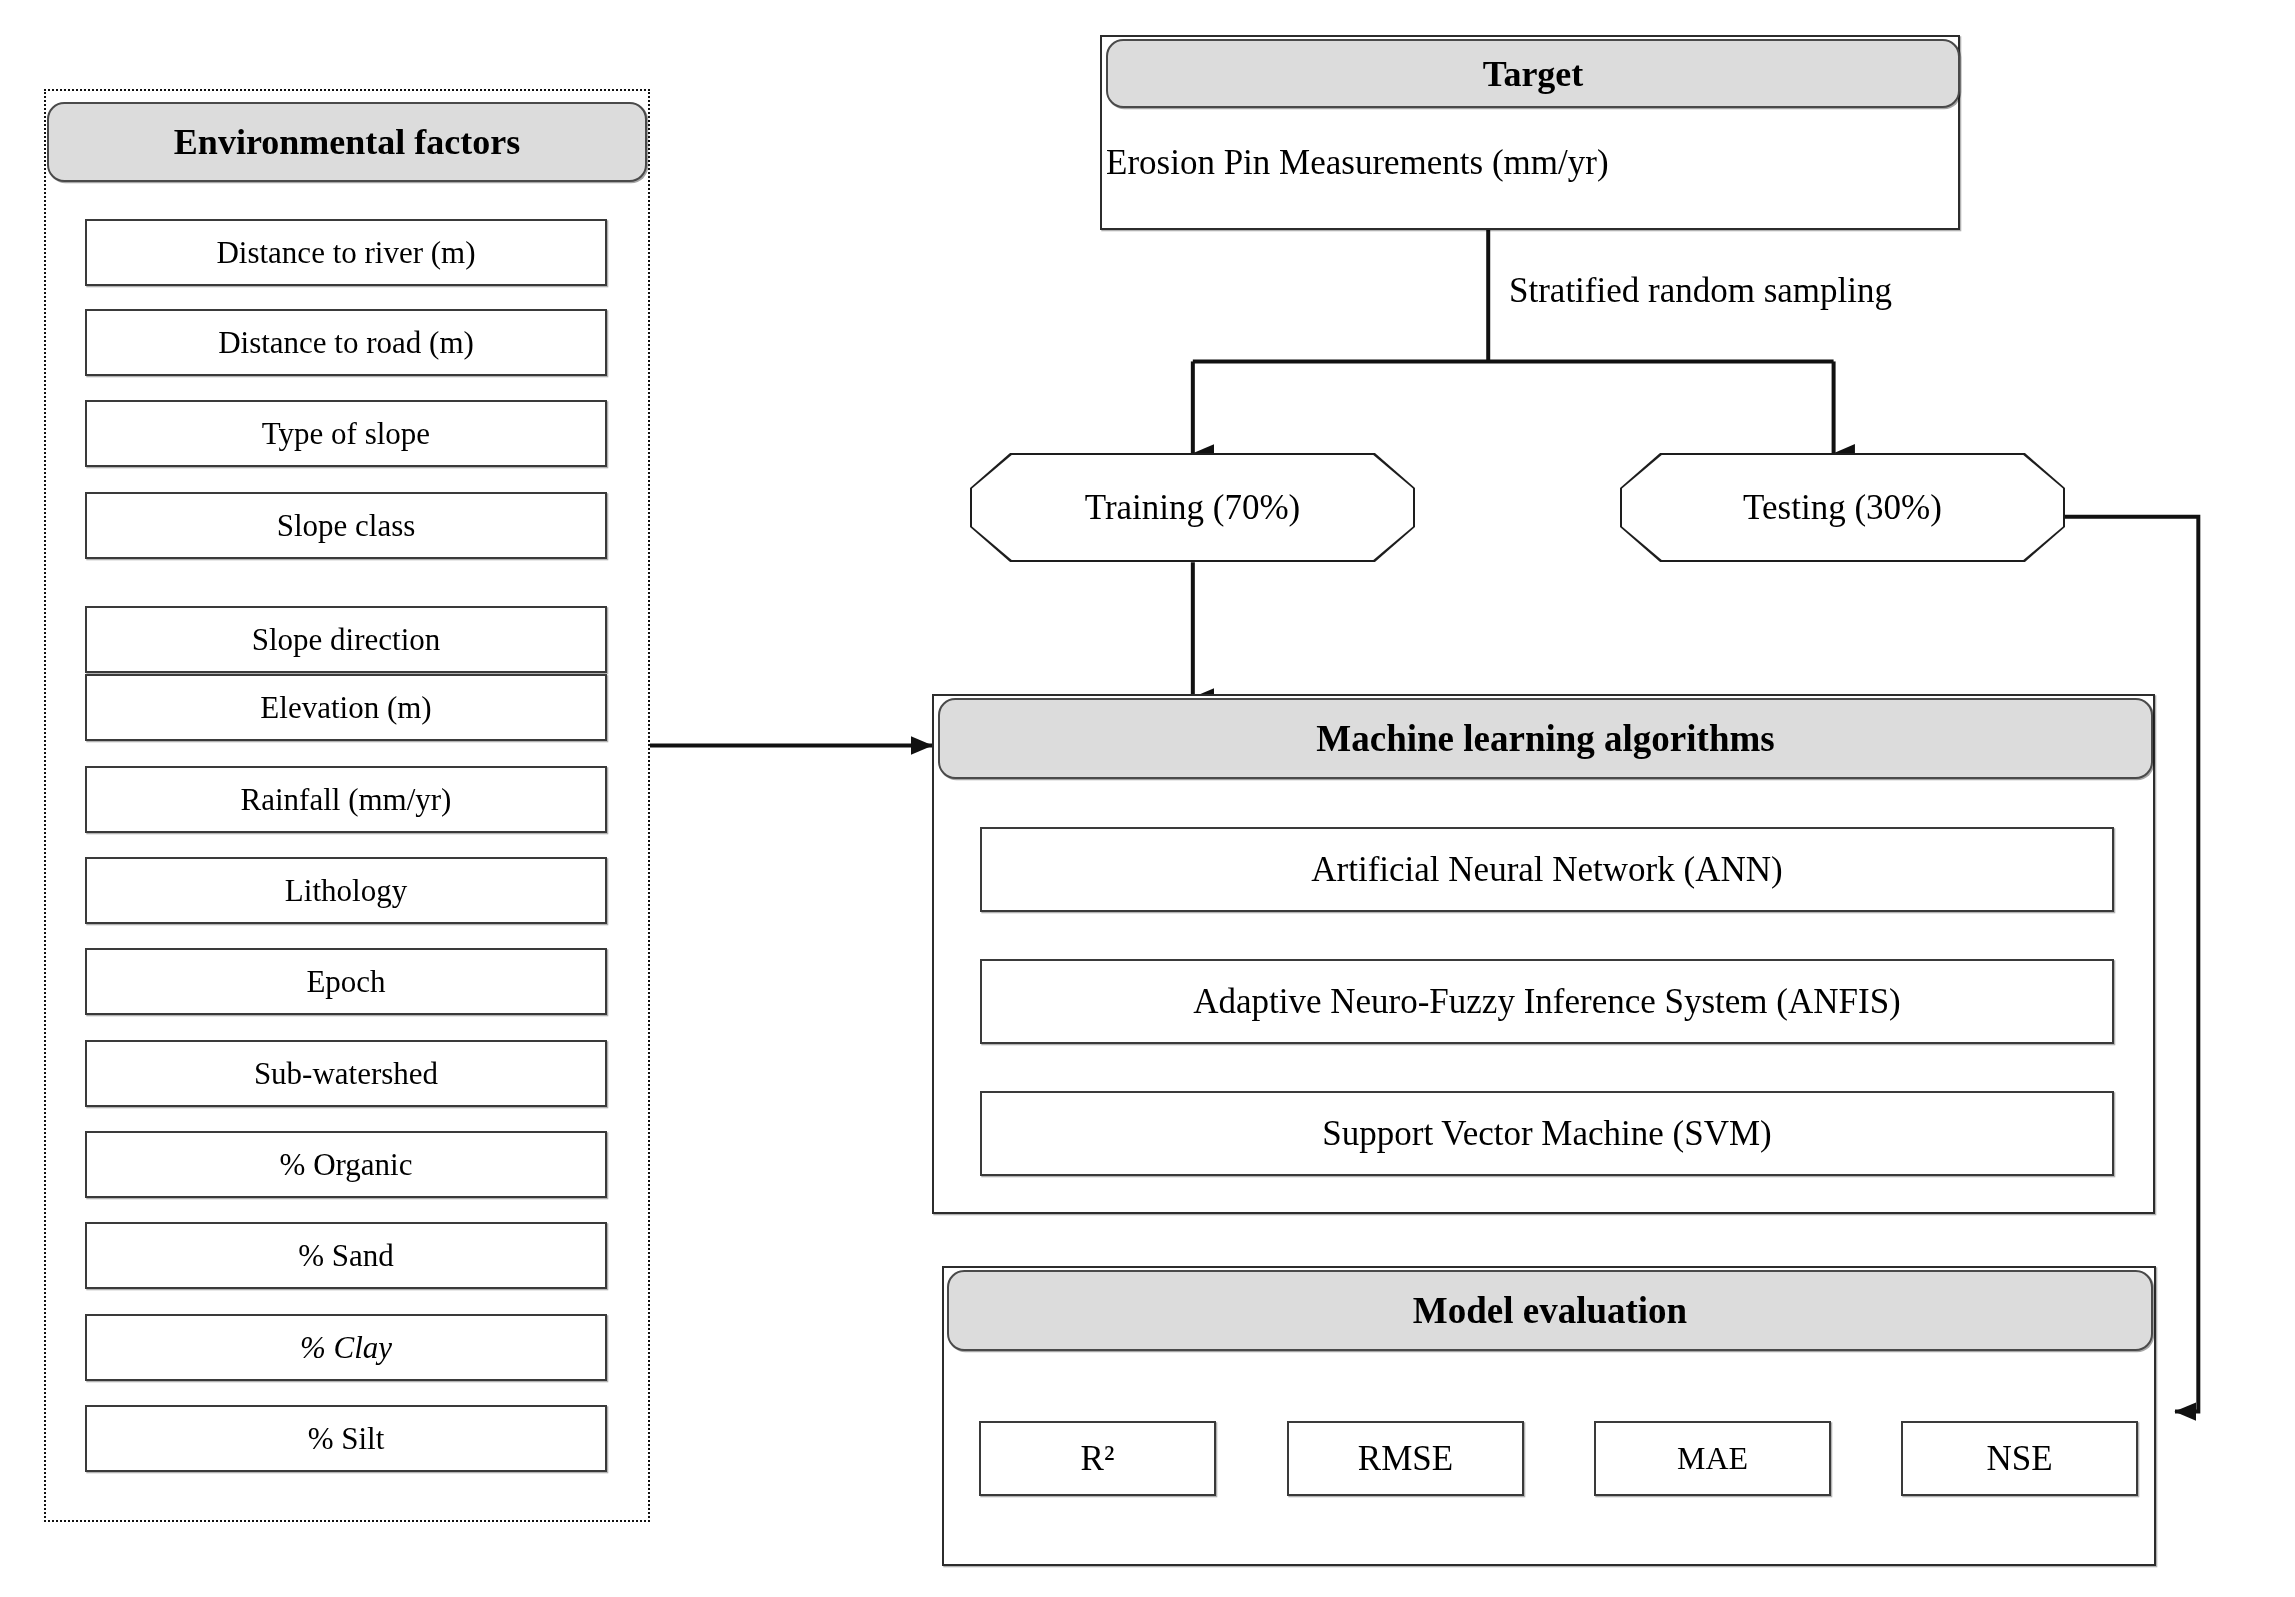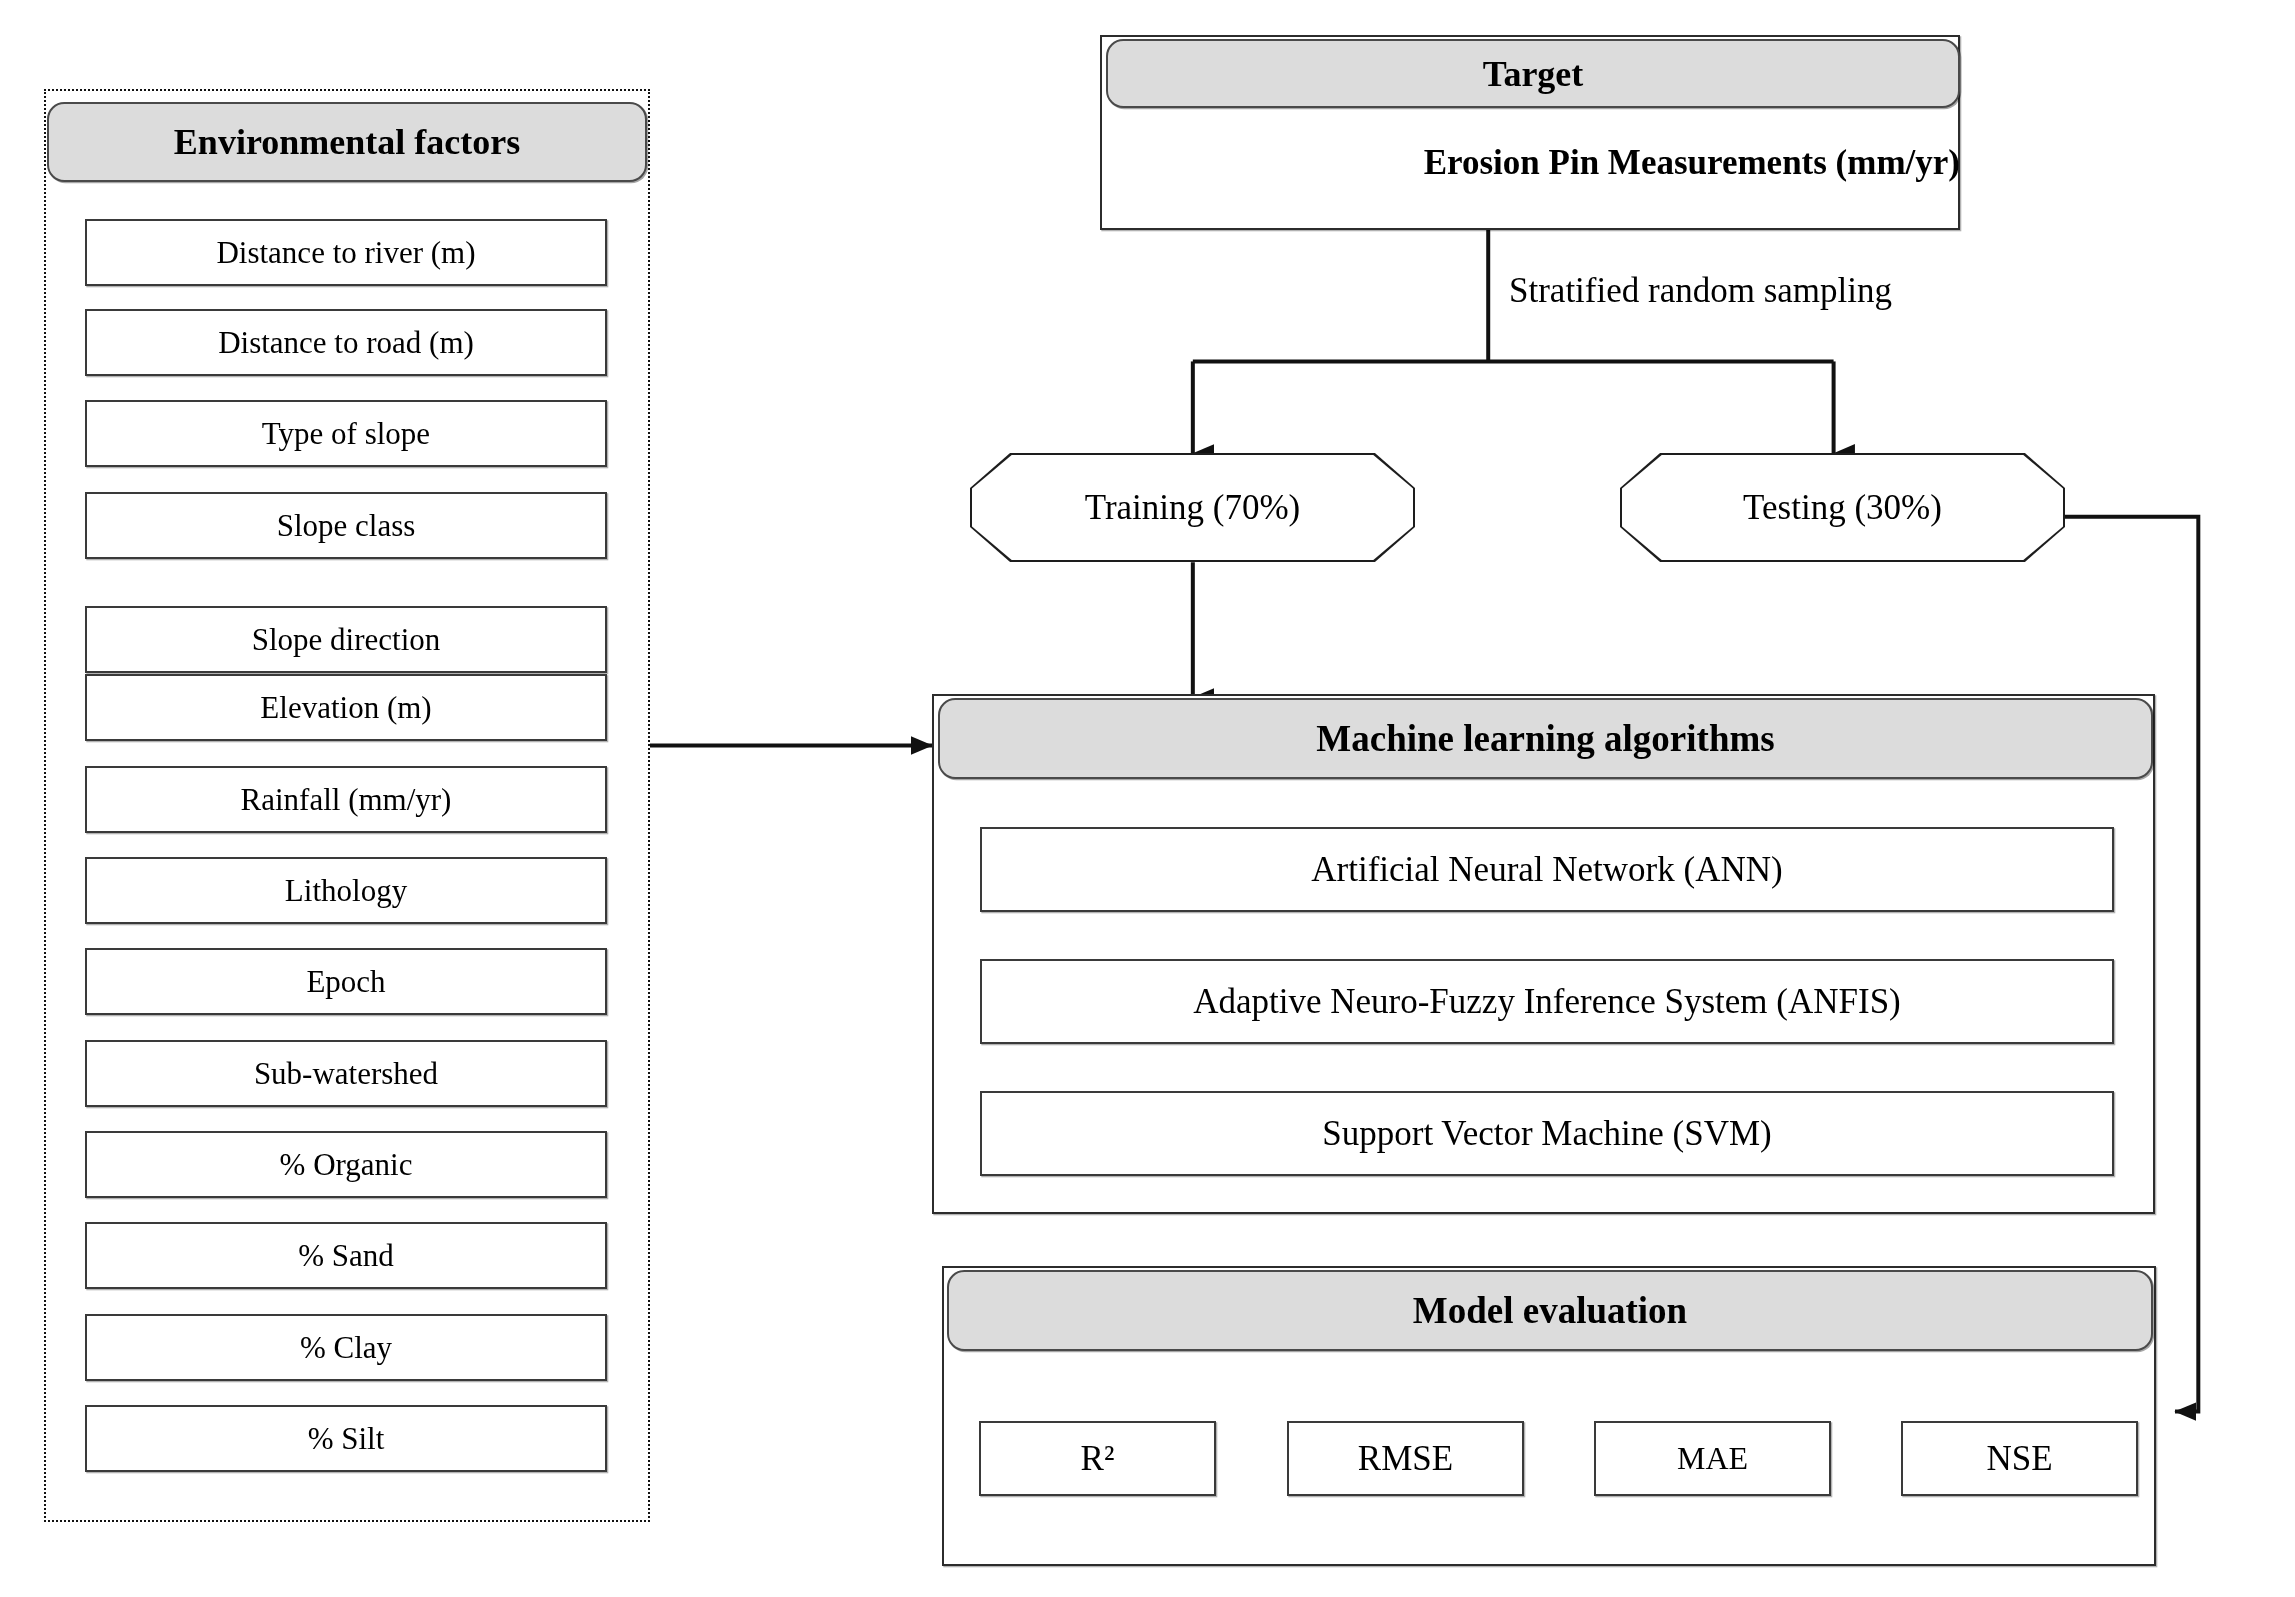--- a/index.html
+++ b/index.html
@@ -163,32 +163,32 @@
   </div>
   <div class="abs item" style="left:85px; top:1040px; width:522px; height:67px; font-size:31px;">
     <span>Sub-watershed</span>
   </div>
   <div class="abs item" style="left:85px; top:1131px; width:522px; height:67px; font-size:31px;">
     <span>% Organic</span>
   </div>
   <div class="abs item" style="left:85px; top:1222px; width:522px; height:67px; font-size:31px;">
     <span>% Sand</span>
   </div>
-  <div class="abs item" style="left:85px; top:1314px; width:522px; height:67px; font-size:31px;">
+  <div class="abs item" style="left:85px; top:1314px; width:522px; height:67px; font-size:31px;font-style:italic;">
     <span>% Clay</span>
   </div>
   <div class="abs item" style="left:85px; top:1405px; width:522px; height:67px; font-size:31px;">
     <span>% Silt</span>
   </div>
 
   <div class="abs group-frame" style="left:1100px; top:35px; width:860px; height:195px;"></div>
   <div class="abs hdr" style="left:1106px; top:39px; width:854px; height:69px; font-size:36px;">
     <span>Target</span>
   </div>
-  <div class="abs" style="left:1106px; top:113px; width:854px; height:100px; display:flex; align-items:center; justify-content:flex-end; font-size:35px; color:#000;font-weight:bold;">
+  <div class="abs" style="left:1106px; top:113px; width:854px; height:100px; display:flex; align-items:center; justify-content:flex-start; font-size:35px; color:#000;">
     <span>Erosion Pin  Measurements (mm/yr)</span>
   </div>
 
   <div class="plain-text" style="left:1509px; top:271px; font-size:35px;">
     <span>Stratified random sampling</span>
   </div>
 
   <div class="abs octagon octagon-outer" style="left:970px; top:453px; width:445px; height:109px;">
     <div class="octagon-inner">
       <span style="font-size:35px;text-align:right;">Training (70%)</span>

